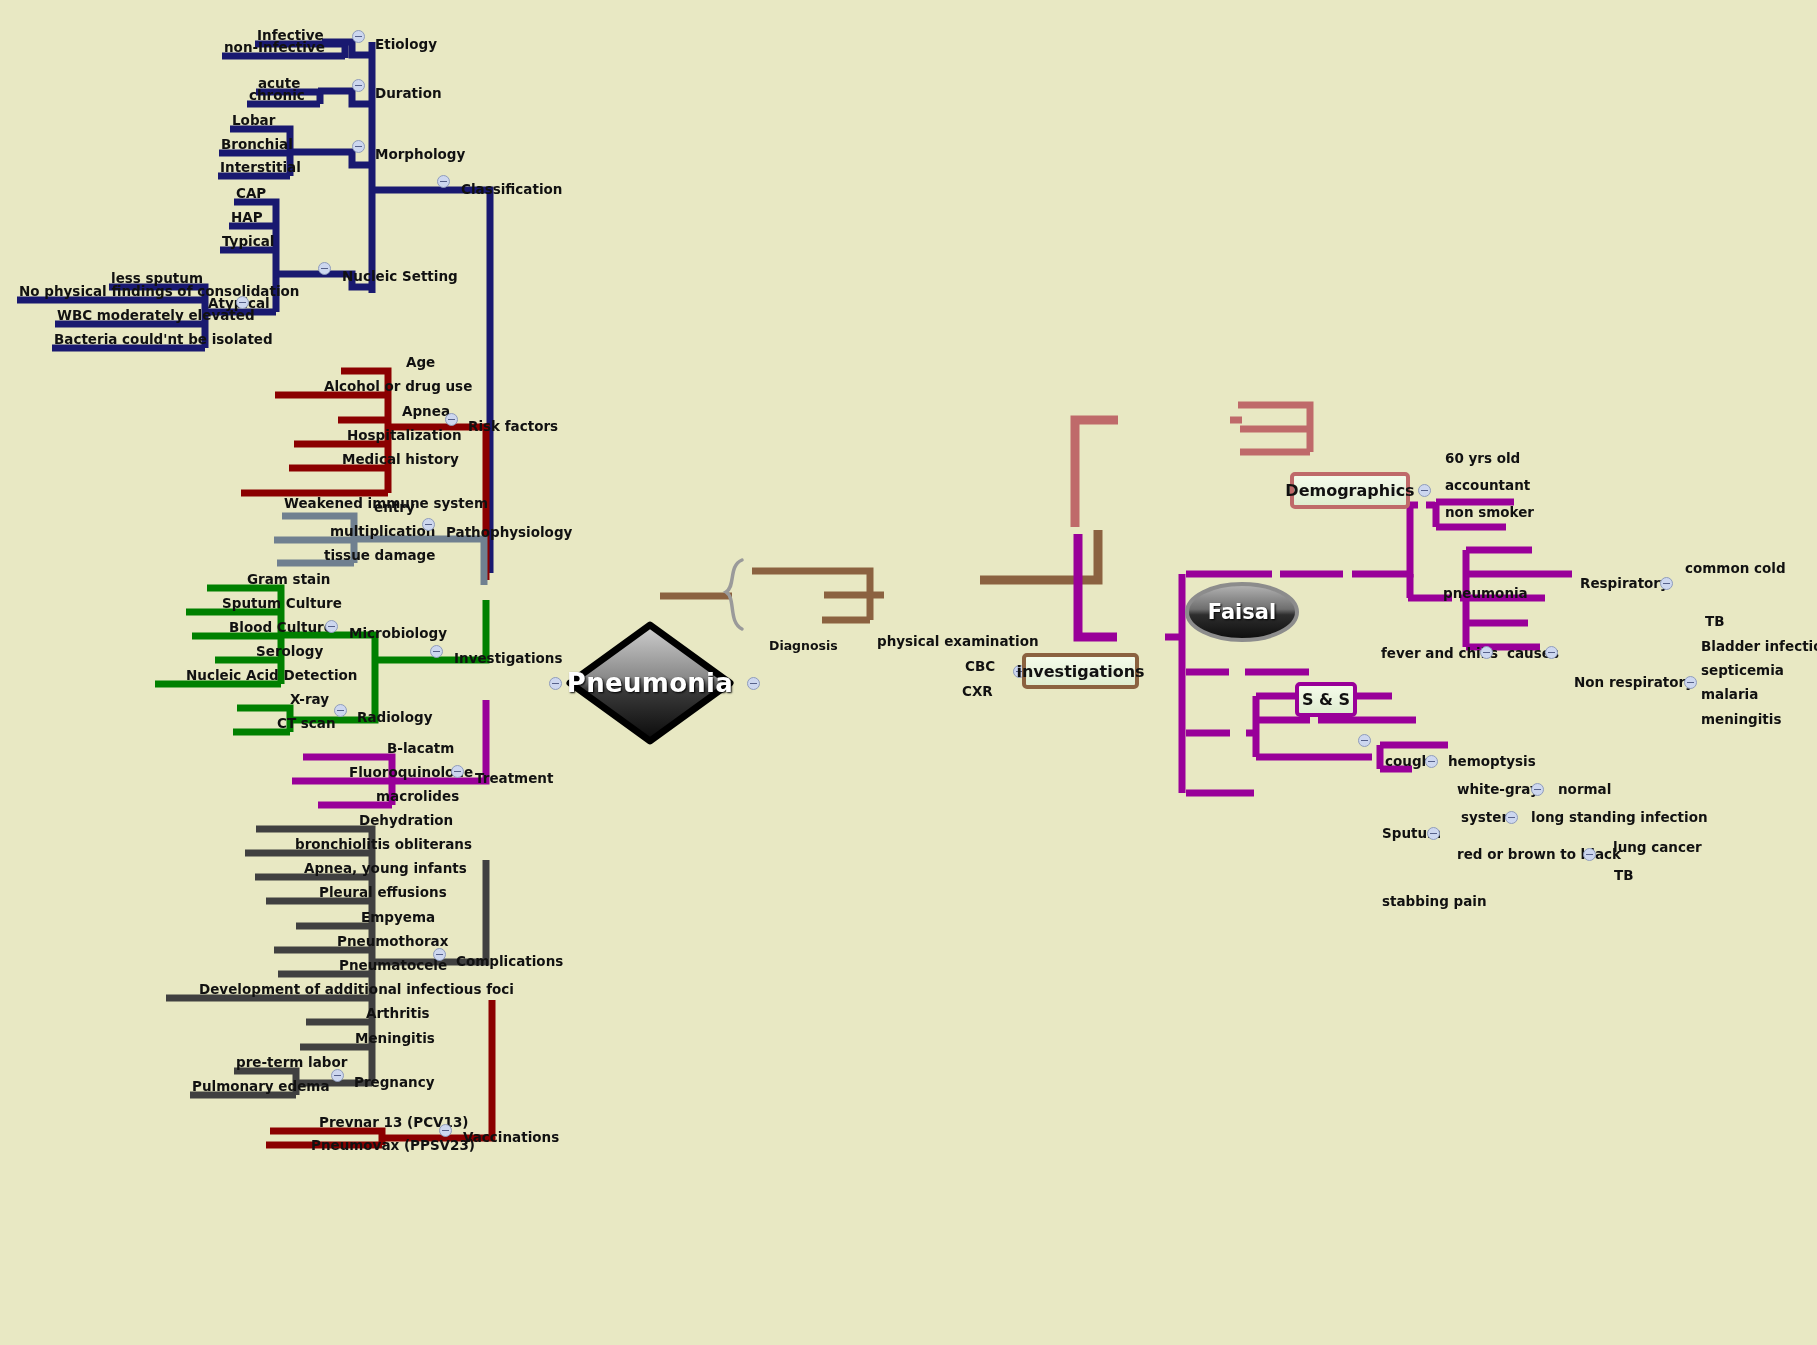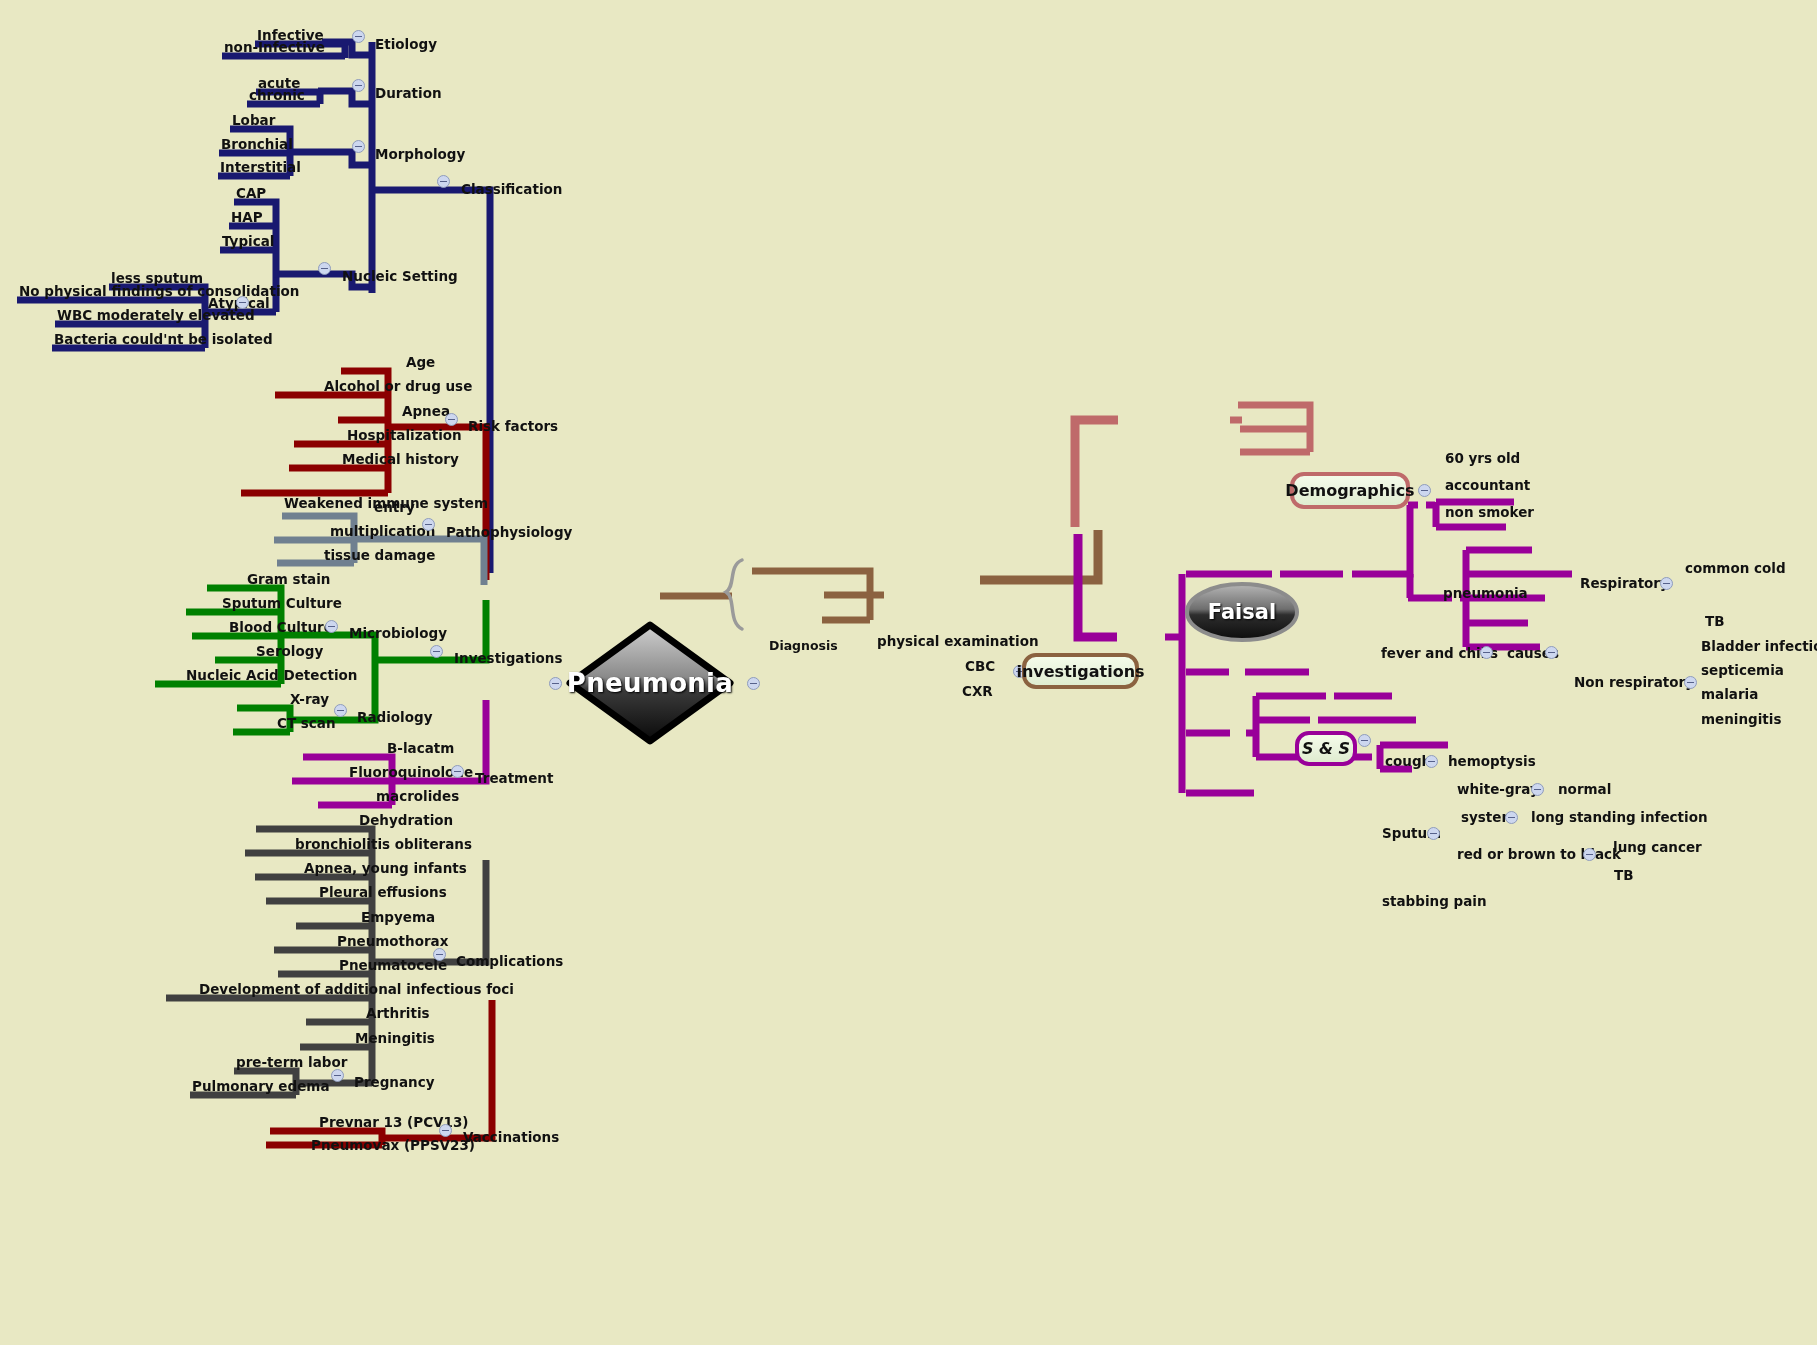--- a/index.html
+++ b/index.html
@@ -24,21 +24,21 @@
   .collapse{
     position:absolute;width:13px;height:13px;border-radius:50%;
     background:#cdd7ef;border:1px solid #8f9cbb;box-sizing:border-box;
   }
   .collapse:after{
     content:"";position:absolute;left:2px;top:5px;width:7px;height:1px;background:#56618a;
   }
   
   .boxnode{
     position:absolute;box-sizing:border-box;
-    border-radius:14px;
+    border-radius:5px;
     background:linear-gradient(180deg,#f4fbe9 0%,#e9f3dd 55%,#dfeccf 100%);
     display:flex;align-items:center;justify-content:center;
     font-weight:bold;color:#111;white-space:nowrap;
   }
   
   #central{
     position:absolute;
     display:flex;align-items:center;justify-content:center;
   }
   #central .ctext{
@@ -350,21 +350,21 @@
 </div>
 
 <div class="boxnode" style="left:1290px;top:472px;width:120px;height:37px;border:4px solid #bf6a6a;font-size:16px;">
   <span>Demographics</span>
 </div>
 <div class="collapse" style="left:1418px;top:484px;"></div>
 <div class="node lbl" style="left:1443px;top:465px;">60 yrs old</div>
 <div class="node lbl" style="left:1443px;top:492px;">accountant</div>
 <div class="node lbl" style="left:1443px;top:519px;">non smoker</div>
 
-<div class="boxnode" style="left:1295px;top:731px;width:62px;height:35px;border:4px solid #990099;font-size:16px;font-style:italic;">
+<div class="boxnode" style="left:1295px;top:682px;width:62px;height:35px;border:4px solid #990099;font-size:16px;">
   <span>S &amp; S</span>
 </div>
 <div class="collapse" style="left:1358px;top:734px;"></div>
 
 <div class="node lbl" style="left:1379px;top:660px;">fever and chills</div>
 <div class="collapse" style="left:1480px;top:646px;"></div>
 <div class="node lbl" style="left:1505px;top:660px;">causes</div>
 <div class="collapse" style="left:1545px;top:646px;"></div>
 
 <div class="node lbl" style="left:1578px;top:590px;">Respiratory</div>

